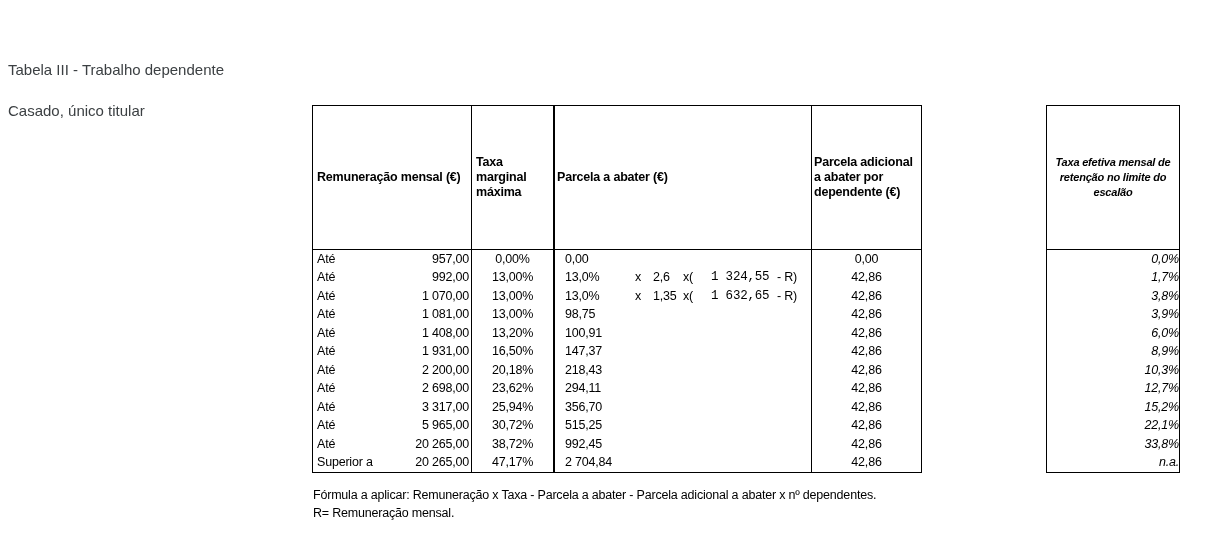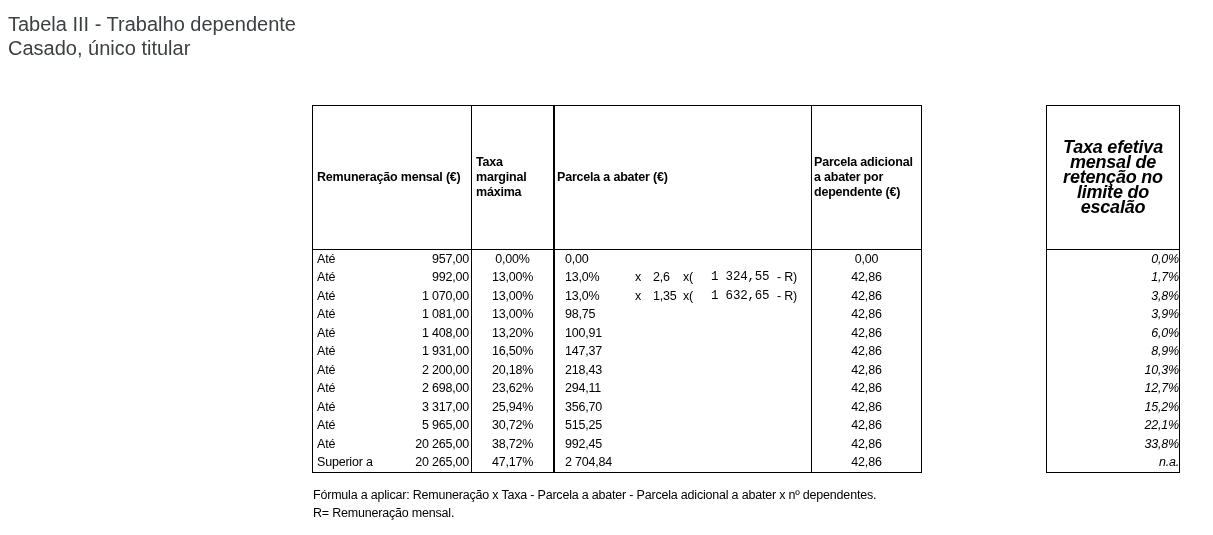--- a/index.html
+++ b/index.html
@@ -5,24 +5,24 @@
   html, body { margin:0; padding:0; }
   body {
     width:1213px; height:535px;
     background:#ffffff;
     font-family:"Liberation Sans", sans-serif;
     position:relative;
     color:#000;
   }
   .doc-title, .doc-subtitle {
     position:absolute; left:8px;
-    font-size:20px; color:#3c4043;
+    font-size:15px; color:#3c4043;margin-top:48px;
   }
   .doc-title   { top:13px; }
-  .doc-subtitle{ top:37px; }
+  .doc-subtitle{ top:54px; }
 
   
   .main-table {
     position:absolute; left:312px; top:105px;
     width:610px; height:368px;
     border:1.5px solid #000;
     box-sizing:border-box;
     letter-spacing:-0.2px;
   }
   .mt-header {
@@ -68,21 +68,21 @@
     border:1.5px solid #000;
     box-sizing:border-box;
     letter-spacing:-0.2px;
   }
   .st-header {
     height:143.5px; box-sizing:border-box;
     border-bottom:1.5px solid #000;
     display:flex; align-items:center; justify-content:center;
     text-align:center;
     font-weight:bold; font-style:italic;
-    font-size:18px; line-height:15px;
+    font-size:11px; line-height:15px;
     padding:0 4px;
   }
   .st-row {
     height:18.5px; line-height:18.5px;
     text-align:right; font-style:italic; font-size:12.5px;
   }
 
   
   .footer {
     position:absolute; left:313px; top:486px;

